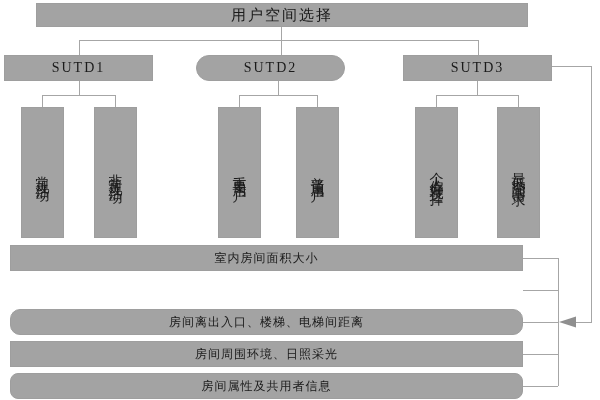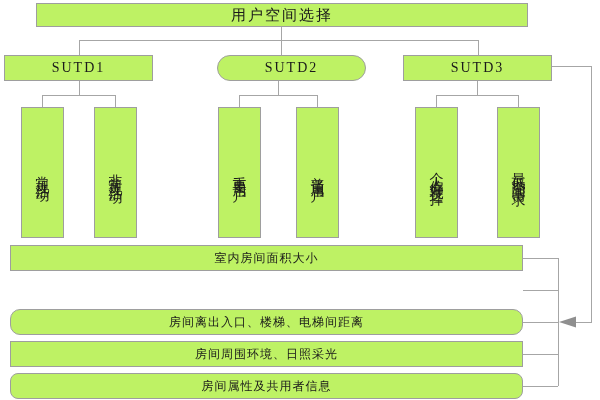--- a/index.html
+++ b/index.html
@@ -15,36 +15,36 @@
     background: #ffffff;
   }
   svg.wires {
     position: absolute; left: 0; top: 0;
     width: 600px; height: 400px;
   }
   .box {
     position: absolute;
     box-sizing: border-box;
     border: 1px solid #9e9e9e;
-    background: #bef264;
+    background: #a3a3a3;
     display: flex;
     align-items: center;
     justify-content: center;
     color: #1a1a1a;
   }
   .root-box {
     left: 36px; top: 3px; width: 492px; height: 24px;
     font-size: 15px; letter-spacing: 2px;
   }
   .sutd-box {
     top: 55px; width: 149px; height: 26px;
     font-size: 14px; letter-spacing: 2px;
   }
   .sutd-1 { left: 4px; }
-  .sutd-2 { left: 217px; border-radius: 13px; }
+  .sutd-2 { left: 196px; border-radius: 13px; }
   .sutd-3 { left: 403px; }
   .leaf-box {
     top: 107px; width: 43px; height: 131px;
     font-size: 14px;
     writing-mode: vertical-rl;
     text-orientation: upright;
     letter-spacing: 4px;
     line-height: 43px;
   }
   .leaf-1a { left: 21px; }

